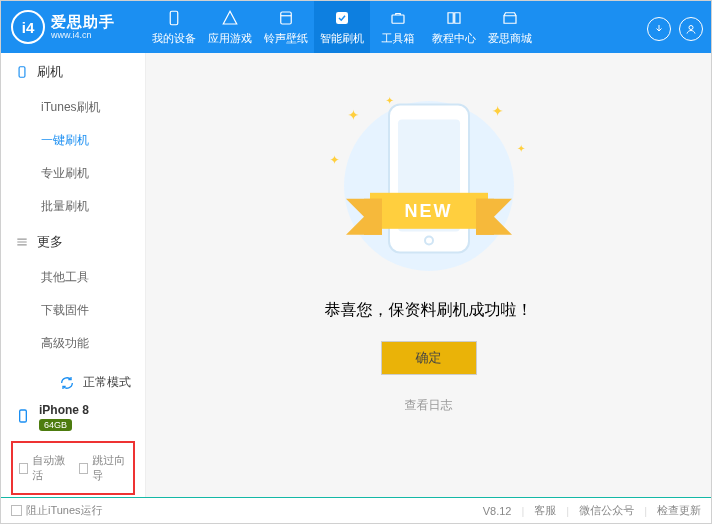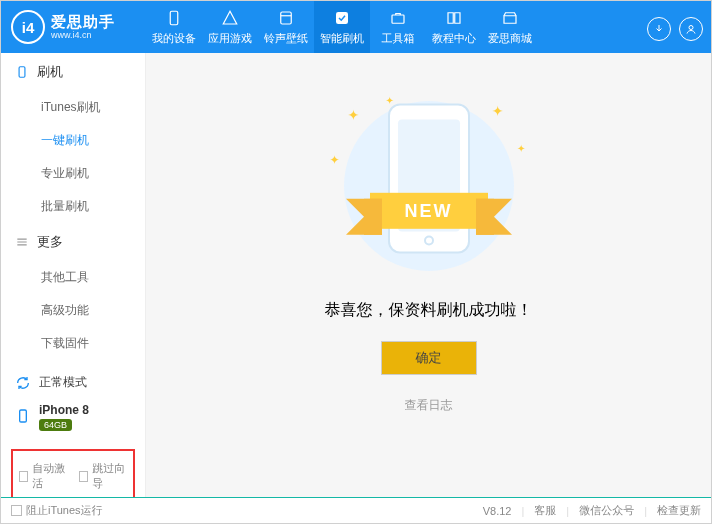--- a/index.html
+++ b/index.html
@@ -23,27 +23,27 @@
   .circle-btn{width:24px;height:24px;border:1.5px solid #fff;border-radius:50%;display:flex;align-items:center;justify-content:center;cursor:pointer;}
   .circle-row{display:flex; gap:8px; margin-top:14px;}
   
   .body { flex:1; display:flex; min-height:0;}
   .sidebar { width:145px; background:#fff; border-right:1px solid #eee; display:flex; flex-direction:column; font-size:12px; color:#555;}
   .section-head{display:flex;align-items:center;gap:8px;padding:10px 14px;color:#333;font-size:13px;}
   .section-head .hicon{width:14px;height:14px;display:flex;align-items:center;justify-content:center;}
   .menu-item{padding:8px 10px 8px 40px;cursor:pointer;color:#666;}
   .menu-item.active{color:#1b8ff2;}
   .sidebar-bottom{margin-top:auto;padding:8px 10px;}
-  .mode-row{display:flex;align-items:center;gap:8px;padding:6px 4px;cursor:pointer;}
+  .mode-row{display:flex;align-items:center;gap:8px;padding:6px 4px;cursor:pointer;justify-content:flex-end;}
   .mode-row .micon{width:16px;height:16px;}
   .mode-label{font-size:12px;color:#444;}
   .device-row{display:flex;align-items:center;gap:8px;padding:6px 4px;}
   .device-info .name{font-size:12px;color:#333;font-weight:bold;}
   .badge{background:#4d7c0f;color:#fff;font-size:9px;padding:1px 5px;border-radius:3px;display:inline-block;margin-top:2px;text-align:right;}
-  .checkbox-row{display:flex;gap:12px;padding:10px 6px;border:2px solid #e33;margin-top:12px;}
+  .checkbox-row{display:flex;gap:12px;padding:10px 6px;border:2px solid #e33;margin-top:4px;}
   .cb{display:flex;align-items:center;gap:4px;font-size:11px;color:#888;cursor:pointer;}
   .cb-box{width:11px;height:11px;border:1px solid #bbb;background:#fff;}
   
   .main { flex:1; background:#f6f6f6; display:flex; flex-direction:column; align-items:center; padding-top:40px; position:relative;}
   .illus { width:210px; height:185px; position:relative; }
   .ill-bg{position:absolute;left:50%;top:50%;width:170px;height:170px;transform:translate(-50%,-50%);background:#e6f3ff;border-radius:50%;}
   .ill-phone{position:absolute;left:50%;top:50%;transform:translate(-50%,-55%);width:82px;height:150px;background:#fff;border:2px solid #d0e5f5;border-radius:12px;}
   .ill-screen{position:absolute;top:14px;left:8px;right:8px;bottom:20px;background:#eaf4fd;border-radius:4px;}
   .ill-home{position:absolute;bottom:6px;left:50%;transform:translateX(-50%);width:10px;height:10px;border:2px solid #d0e5f5;border-radius:50%;}
   .ill-ribbon{position:absolute;left:50%;top:58%;transform:translate(-50%,-20%);}
@@ -183,22 +183,22 @@
 
       <div class="section-head">
         <span class="hicon">
             <svg width="14" height="14" viewBox="0 0 24 24" fill="none" stroke="#999" stroke-width="2">
               <path d="M4 7h16M4 12h16M4 17h16"></path>
             </svg>
           </span>
         <span>更多</span>
       </div>
       <div class="menu-item">其他工具</div>
+      <div class="menu-item">下载固件</div>
       <div class="menu-item">高级功能</div>
-      <div class="menu-item">下载固件</div>
 
       <div class="sidebar-bottom">
         <div class="mode-row">
           <span class="micon"><svg width="16" height="16" viewBox="0 0 24 24" fill="none" stroke="#1b8ff2" stroke-width="2">
                 <path d="M4 12a8 8 0 0 1 14-5M20 12a8 8 0 0 1-14 5"></path>
                 <path d="M18 3v4h-4M6 21v-4h4"></path>
               </svg></span>
           <span class="mode-label">正常模式</span>
         </div>
         <div class="device-row">

